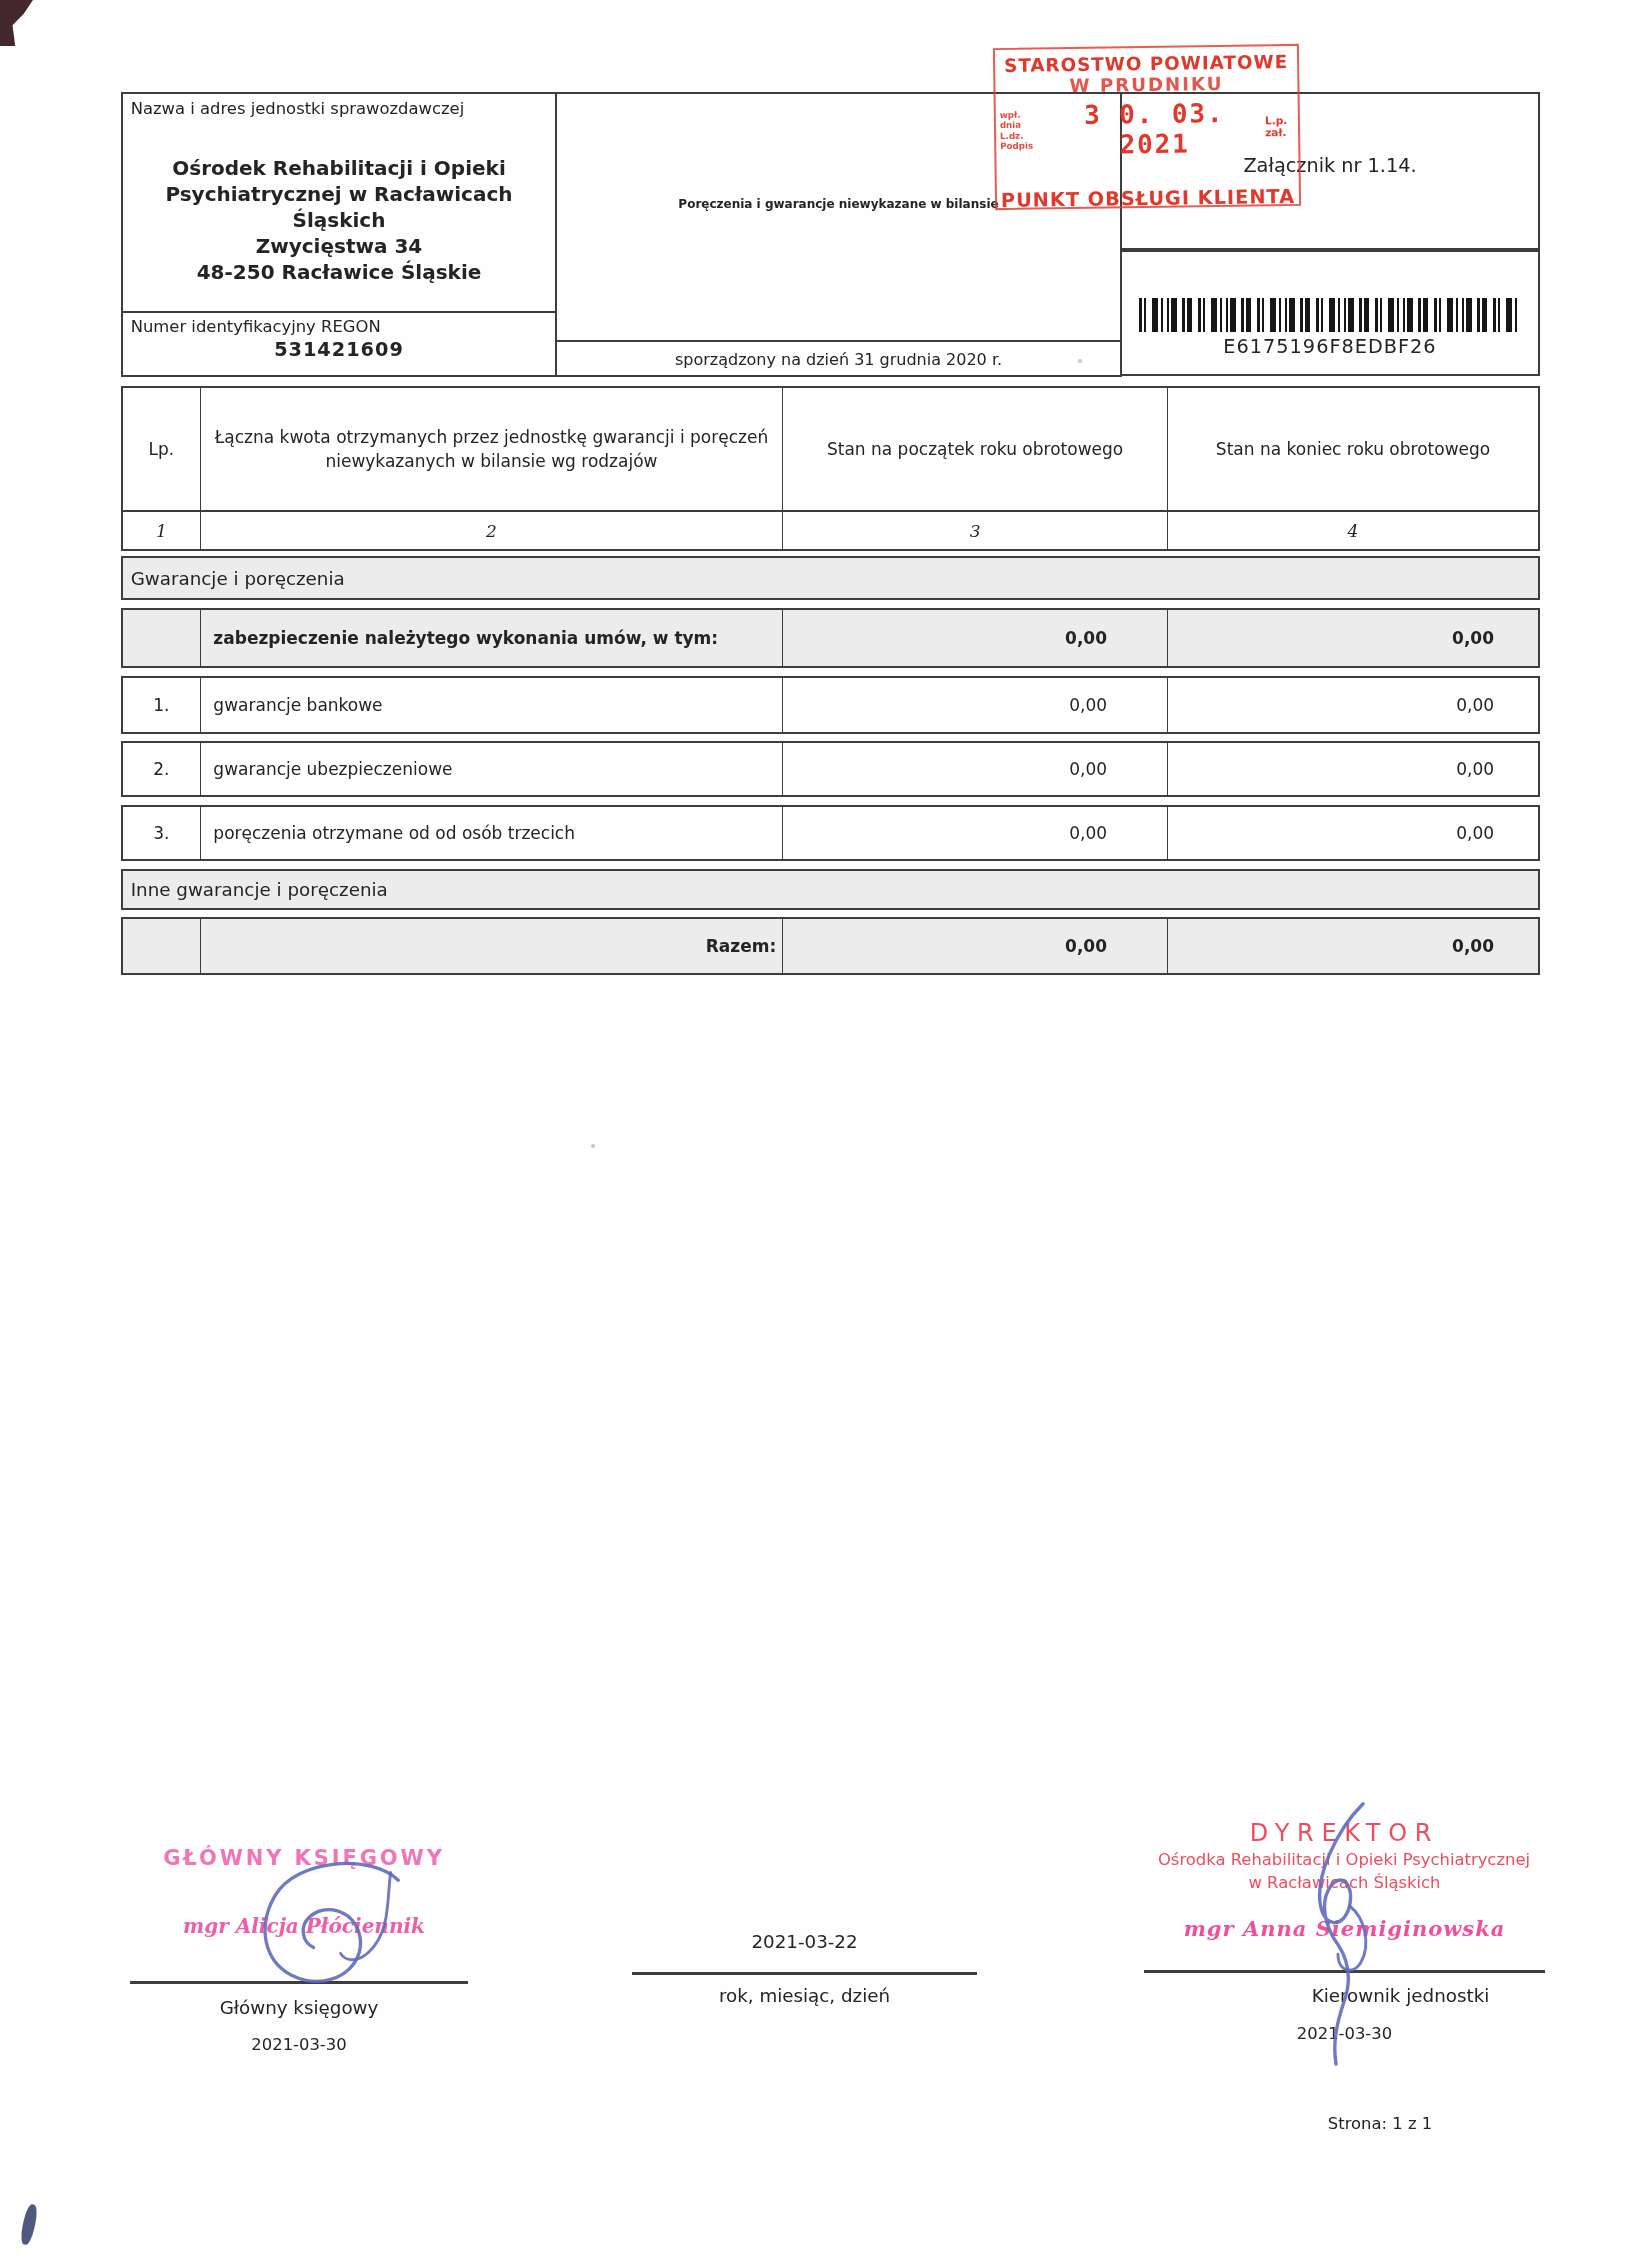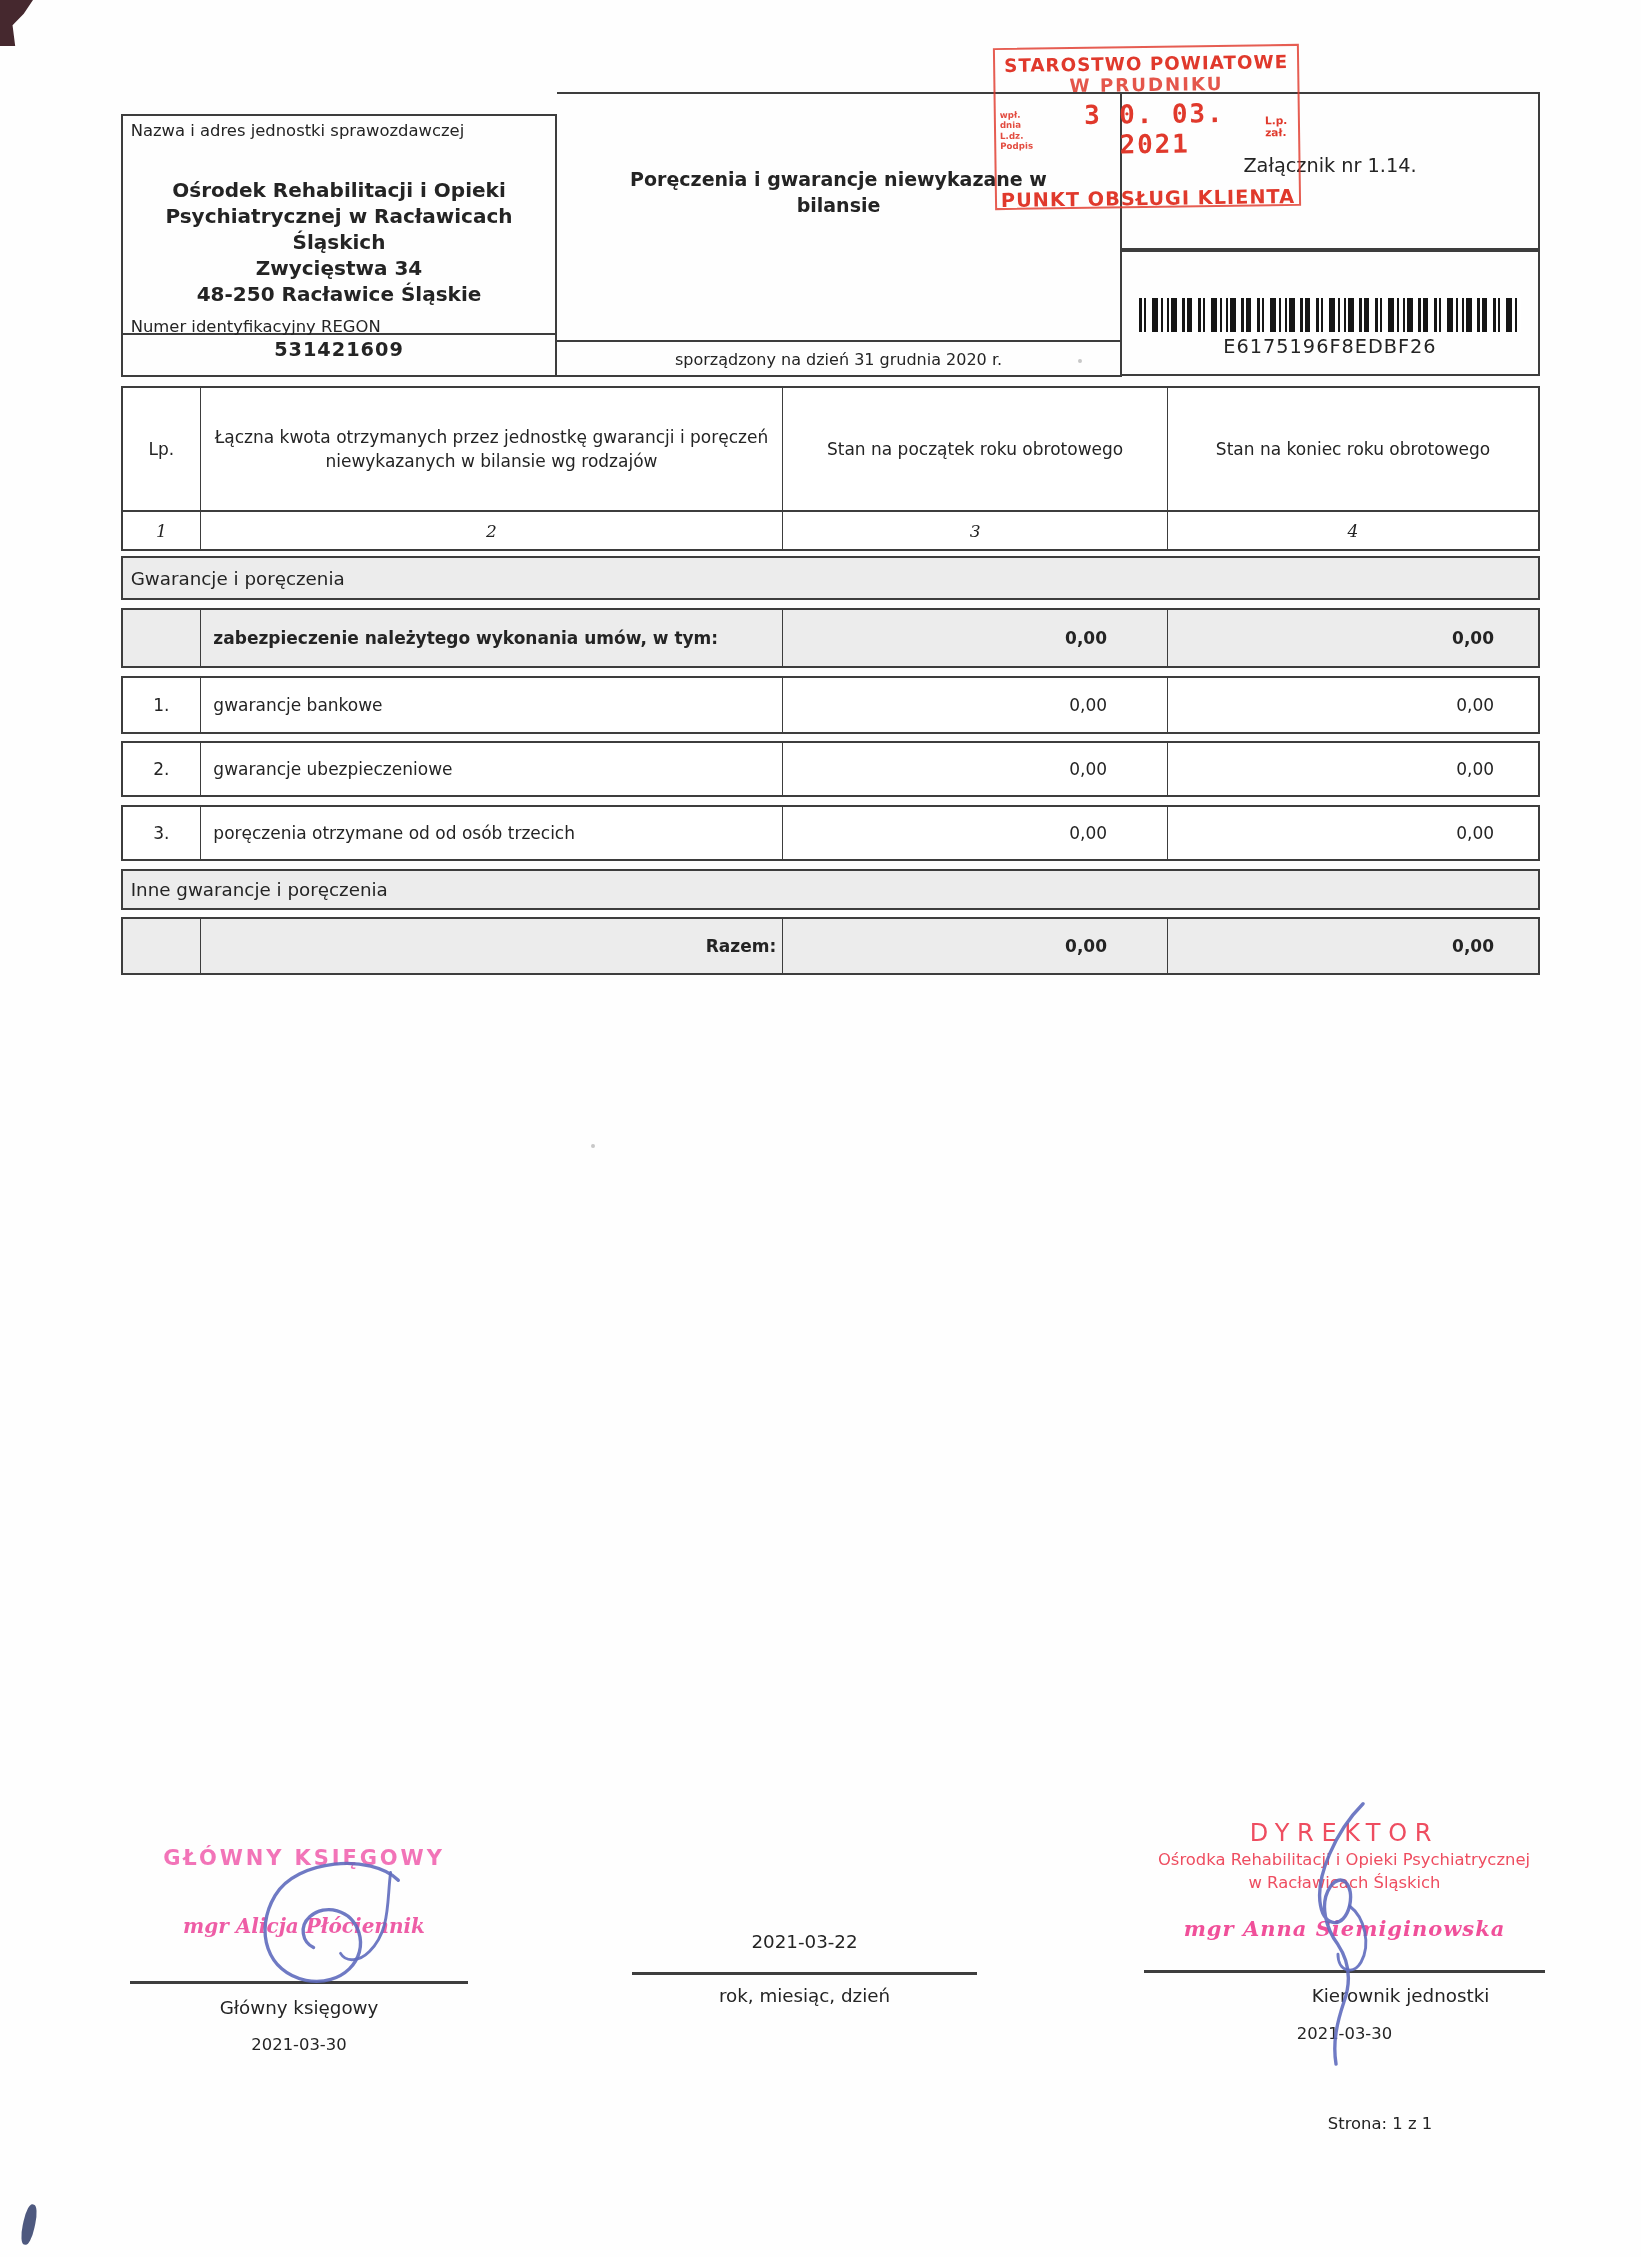--- a/index.html
+++ b/index.html
@@ -1,28 +1,28 @@
 <!DOCTYPE html>
 <html><head>
 <meta charset="utf-8">
 <style>
   html,body{margin:0;padding:0;background:#ffffff;}
   .page{position:relative;width:1641px;height:2257px;background:#fefefe;
         font-family:"DejaVu Sans", sans-serif;color:#242424;overflow:hidden;}
   .abs{position:absolute;}
   
   .hbox{position:absolute;border:2.9px solid #3d3d3d;box-sizing:border-box;background:transparent;}
-  .unit-box{left:121px;top:92px;width:436px;height:221px;margin-top:22px;}
+  .unit-box{left:121px;top:92px;width:436px;height:221px;}
   .unit-label{font-size:16.4px;padding:4.8px 7.7px 0 7.7px;}
   .unit-name{margin-top:37px;text-align:center;font-weight:bold;font-size:20px;line-height:26px;}
   .regon-box{left:121px;top:313px;width:436px;height:64px;border-top:0;}
   .regon-label{font-size:16.4px;padding:3.9px 7.7px 0 7.7px;}
   .regon-value{text-align:center;font-weight:bold;font-size:19.3px;margin-top:2px;letter-spacing:1px;}
   .title-box{left:557px;top:92px;width:565px;height:248px;border-left:0;border-bottom:0;}
-  .title-text{margin:72px auto 0 auto;max-width:473px;text-align:center;font-weight:bold;font-size:19px;line-height:26px;}
+  .title-text{margin:97px auto 0 auto;max-width:473px;text-align:center;font-weight:bold;font-size:12px;line-height:26px;}
   .sporz-box{left:557px;top:340px;width:565px;height:37px;border-left:0;}
   .sporz-text{text-align:center;font-size:16px;padding-top:7.7px;}
   .righttop-box{left:1122px;top:92px;width:418px;height:158px;border-left:0;}
   .zal-text{text-align:center;font-weight:normal;font-size:19.3px;margin-top:60px;}
   .barcode-box{left:1122px;top:250px;width:418px;height:126px;border-left:0;}
   .barcode-bars{position:absolute;left:17.4px;top:46px;width:382px;height:34px;
     background:repeating-linear-gradient(90deg,
       #161616 0 2.9px,#fff 2.9px 4.8px,
       #161616 4.8px 6.8px,#fff 6.8px 12.6px,
       #161616 12.6px 19.3px,#fff 19.3px 22px,

